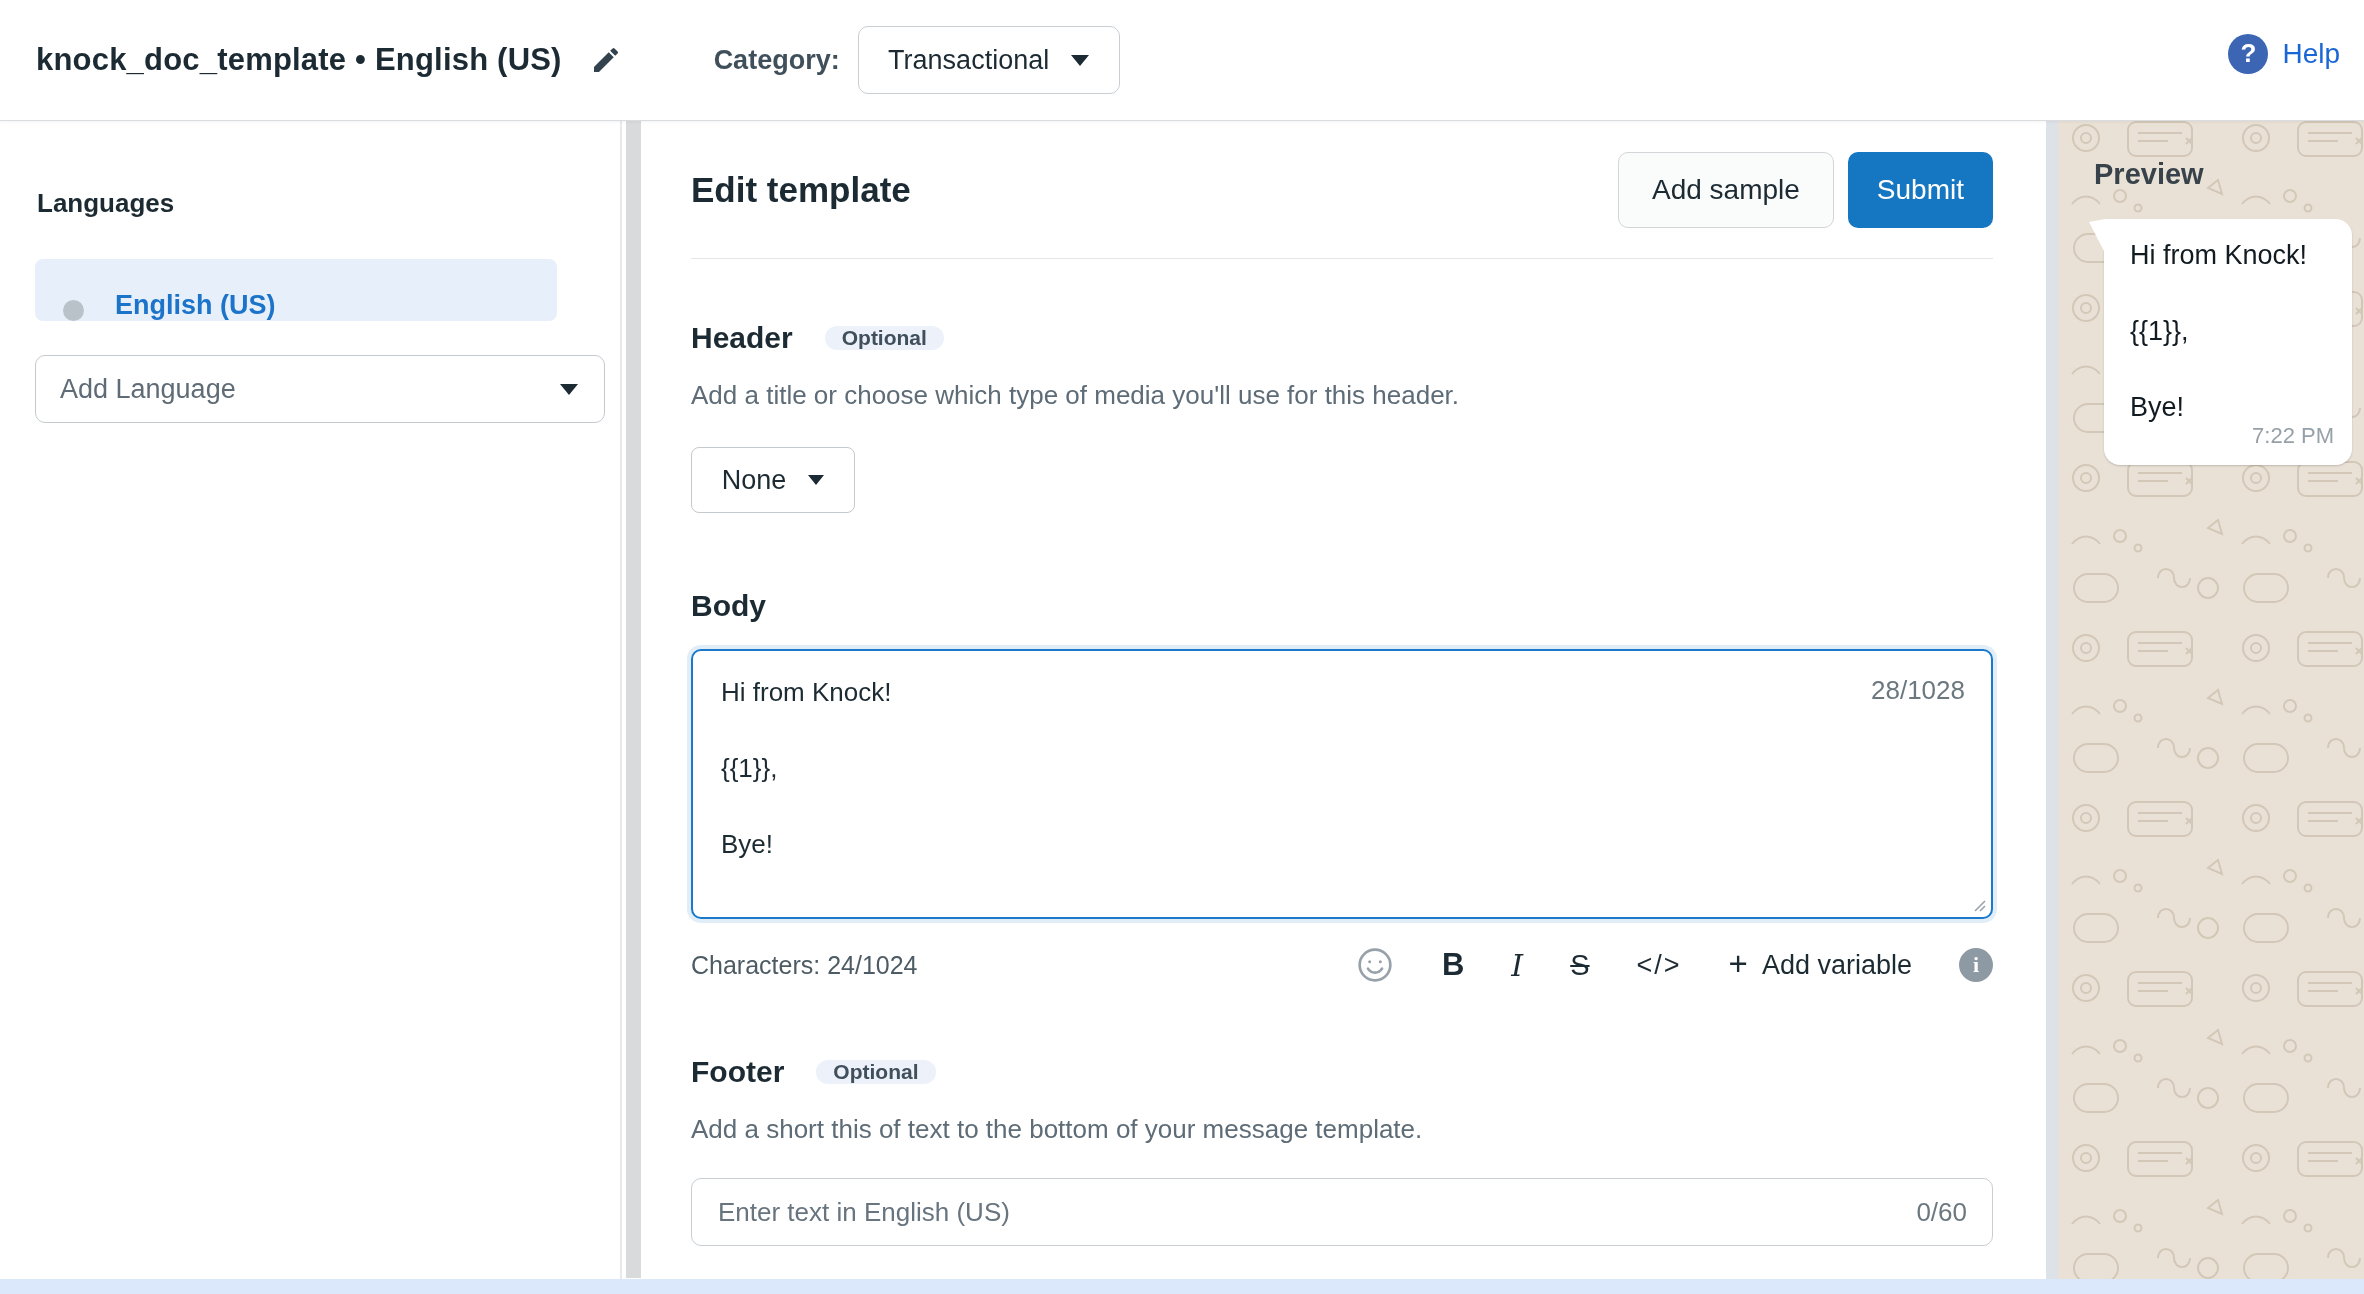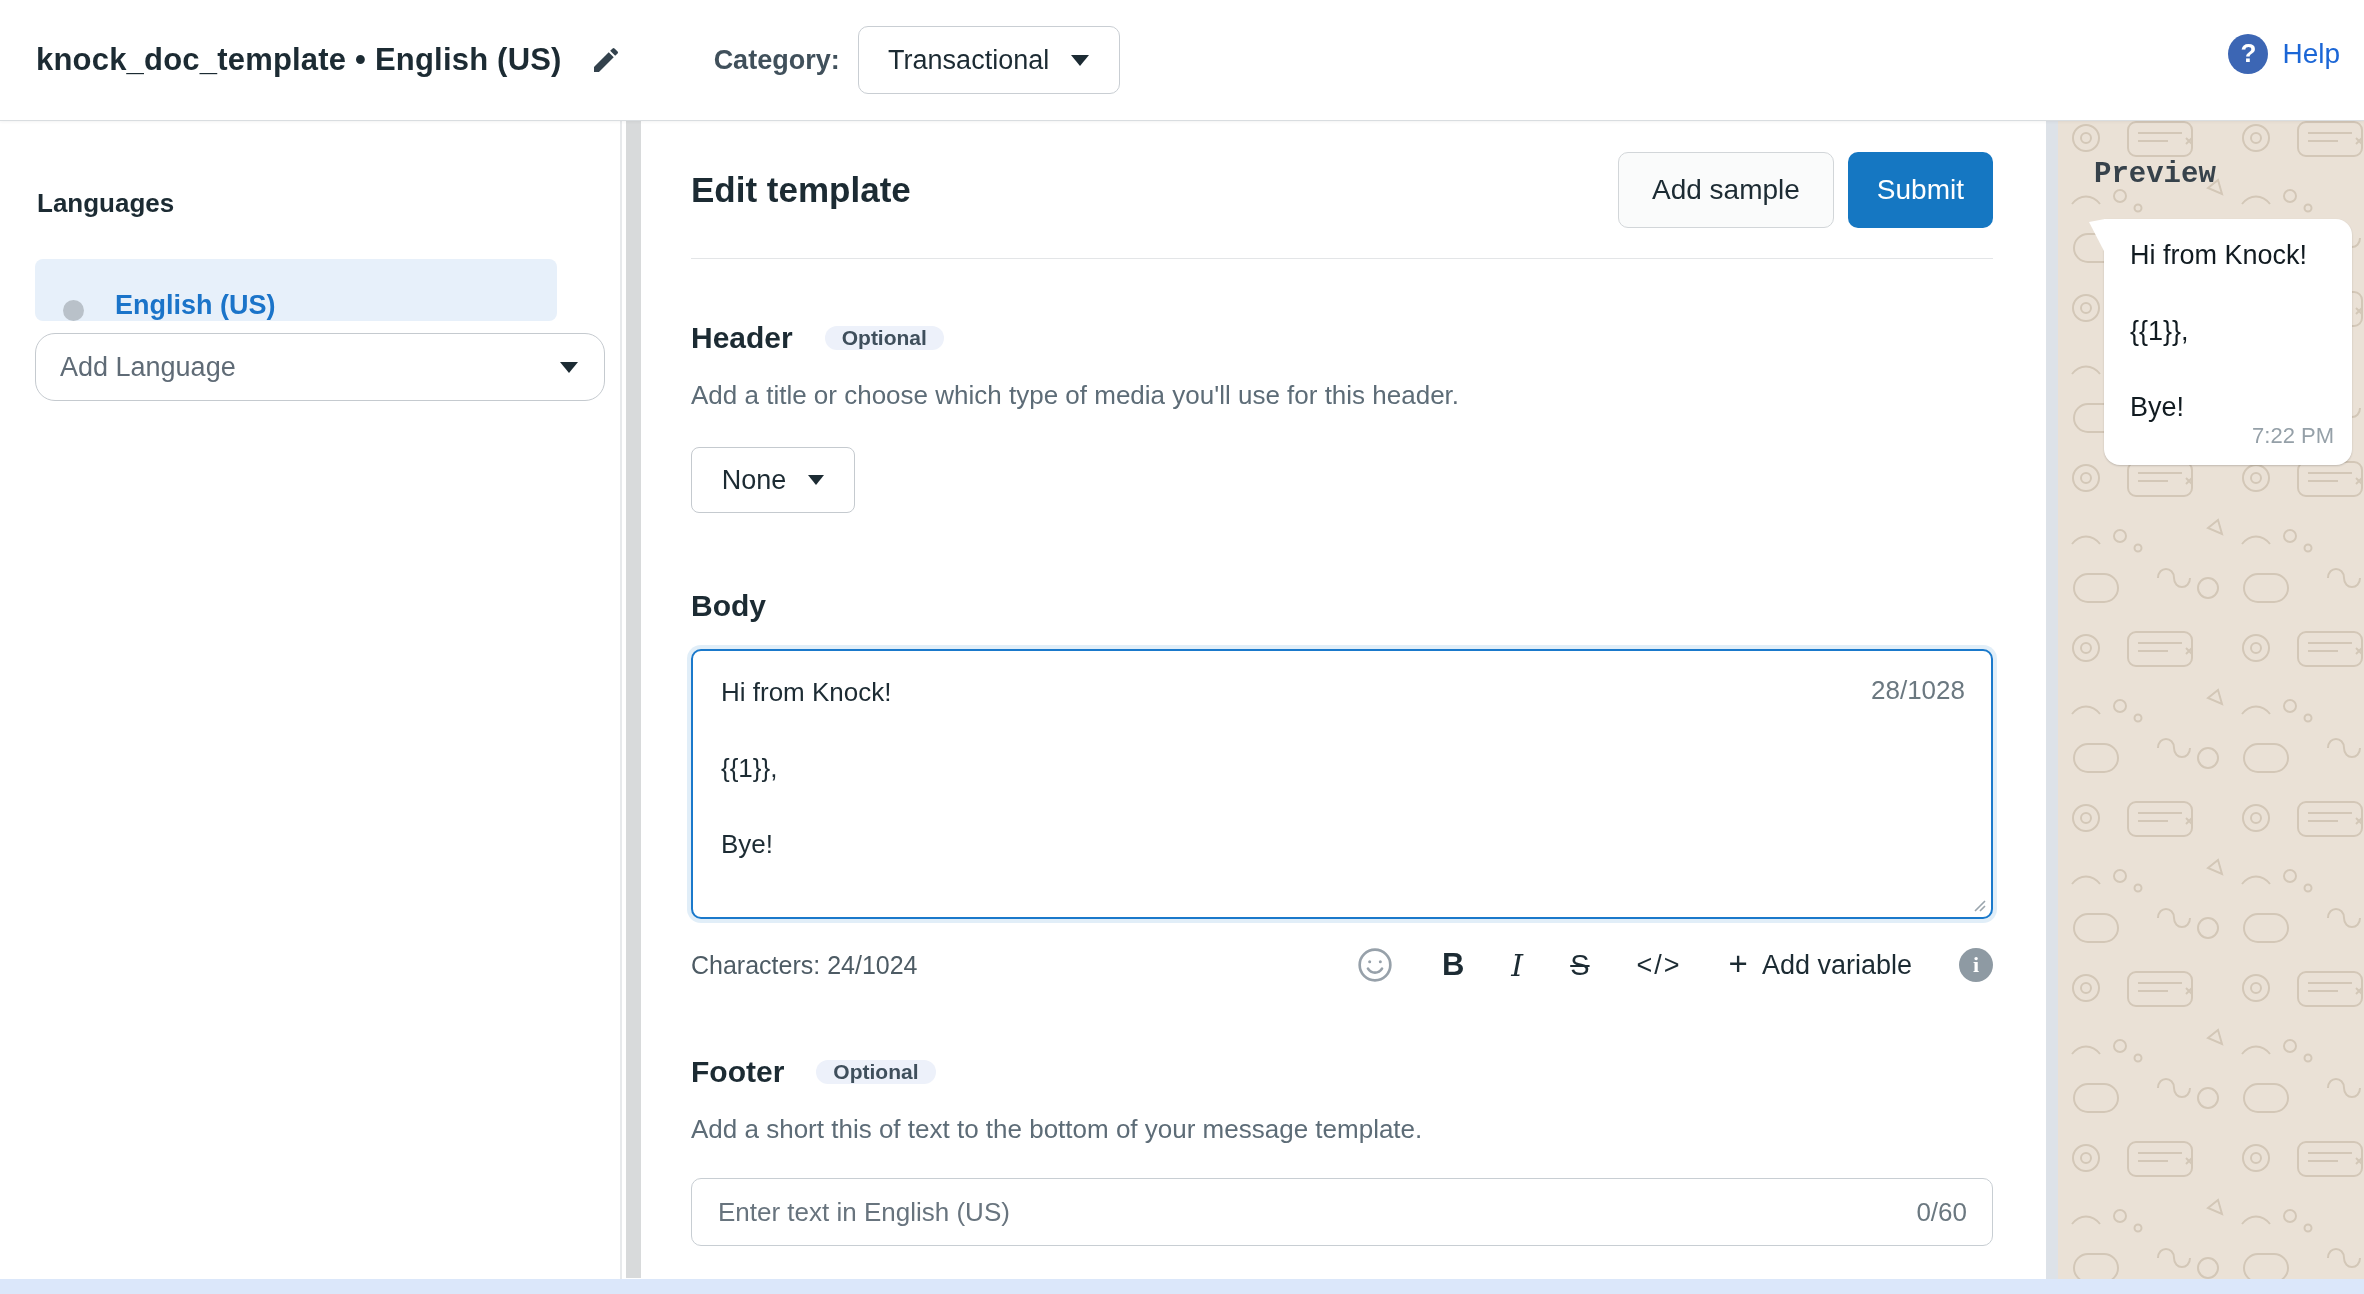--- a/index.html
+++ b/index.html
@@ -38,21 +38,21 @@
   
   .sidebar { position:absolute; left:0; top:108px; width:620px; bottom:0; background:#fff; }
   .sb-heading { margin:80px 0 0 37px; font-size:26px; font-weight:bold; }
   .sb-lang-row {
     margin:40px 0 0 35px; width:522px; height:62px; border-radius:8px;
     background:#e7f0fa; display:flex; align-items:flex-end; cursor:pointer;
   }
   .sb-dot { width:21px; height:21px; border-radius:50%; background:#b9c1c9; margin-left:28px; }
   .sb-lang-label { margin-left:31px; font-size:27px; font-weight:bold; color:#1b74c9; }
   .sb-add {
-    margin:12px 0 0 35px; width:570px; height:68px; border:1px solid #c5cacf; border-radius:20px;
+    margin:34px 0 0 35px; width:570px; height:68px; border:1px solid #c5cacf; border-radius:10px;
     background:#fff; display:flex; align-items:center; cursor:pointer;
   }
   .sb-add-text { margin-left:24px; font-size:27px; color:#5f6b76; flex:1; }
   .sb-add .caret { margin-right:26px; }
 
   .vdivider { position:absolute; left:620px; top:108px; width:2px; bottom:0; background:#e7e9eb; }
   .vscroll { position:absolute; left:626px; top:108px; width:15px; bottom:16px; background:#d8dadb; }
 
   
   .main { position:absolute; left:641px; top:108px; width:1405px; bottom:0; background:#fff; padding:0 53px 0 50px; overflow:hidden; }
@@ -122,21 +122,21 @@
     width:100%; height:100%; border:1px solid #c8ced3; border-radius:10px;
     padding:0 140px 0 26px; font-family:inherit; font-size:26px; color:#1c2b33; outline:none; background:#fff;
   }
   .fi-wrap input::placeholder { color:#68747e; opacity:1; }
   .fi-counter { position:absolute; top:50%; transform:translateY(-50%); right:26px; font-size:26px; color:#6b7880; }
 
   
   .pdivider { position:absolute; left:2046px; top:108px; width:12px; bottom:0; background:#dde2e8; }
   .preview { position:absolute; left:2058px; top:108px; width:306px; bottom:0; background:#eae1d6; overflow:hidden; }
   .pv-pattern { position:absolute; inset:0; }
-  .pv-heading { position:relative; z-index:2; margin:50px 0 0 36px; font-size:29px; font-weight:bold; color:#37424b;font-family:Liberation Mono, monospace; }
+  .pv-heading { position:relative; z-index:2; margin:50px 0 0 36px; font-size:29px; font-weight:bold; color:#37424b; }
   .bubble {
     position:relative; z-index:2; margin:28px 12px 0 46px;
     background:#fff; border-radius:0 16px 16px 16px;
     padding:20px 24px 42px 26px; box-shadow:0 1px 2px rgba(0,0,0,.18);
     min-height:218px;
   }
   .bubble-tail { position:absolute; left:-15px; top:0; }
   .pv-line { font-size:27px; color:#111b21; line-height:32px; margin-bottom:44px; }
   .pv-line:last-of-type { margin-bottom:0; }
   .pv-time { position:absolute; right:18px; bottom:16px; font-size:22px; color:#95a0a8; }

